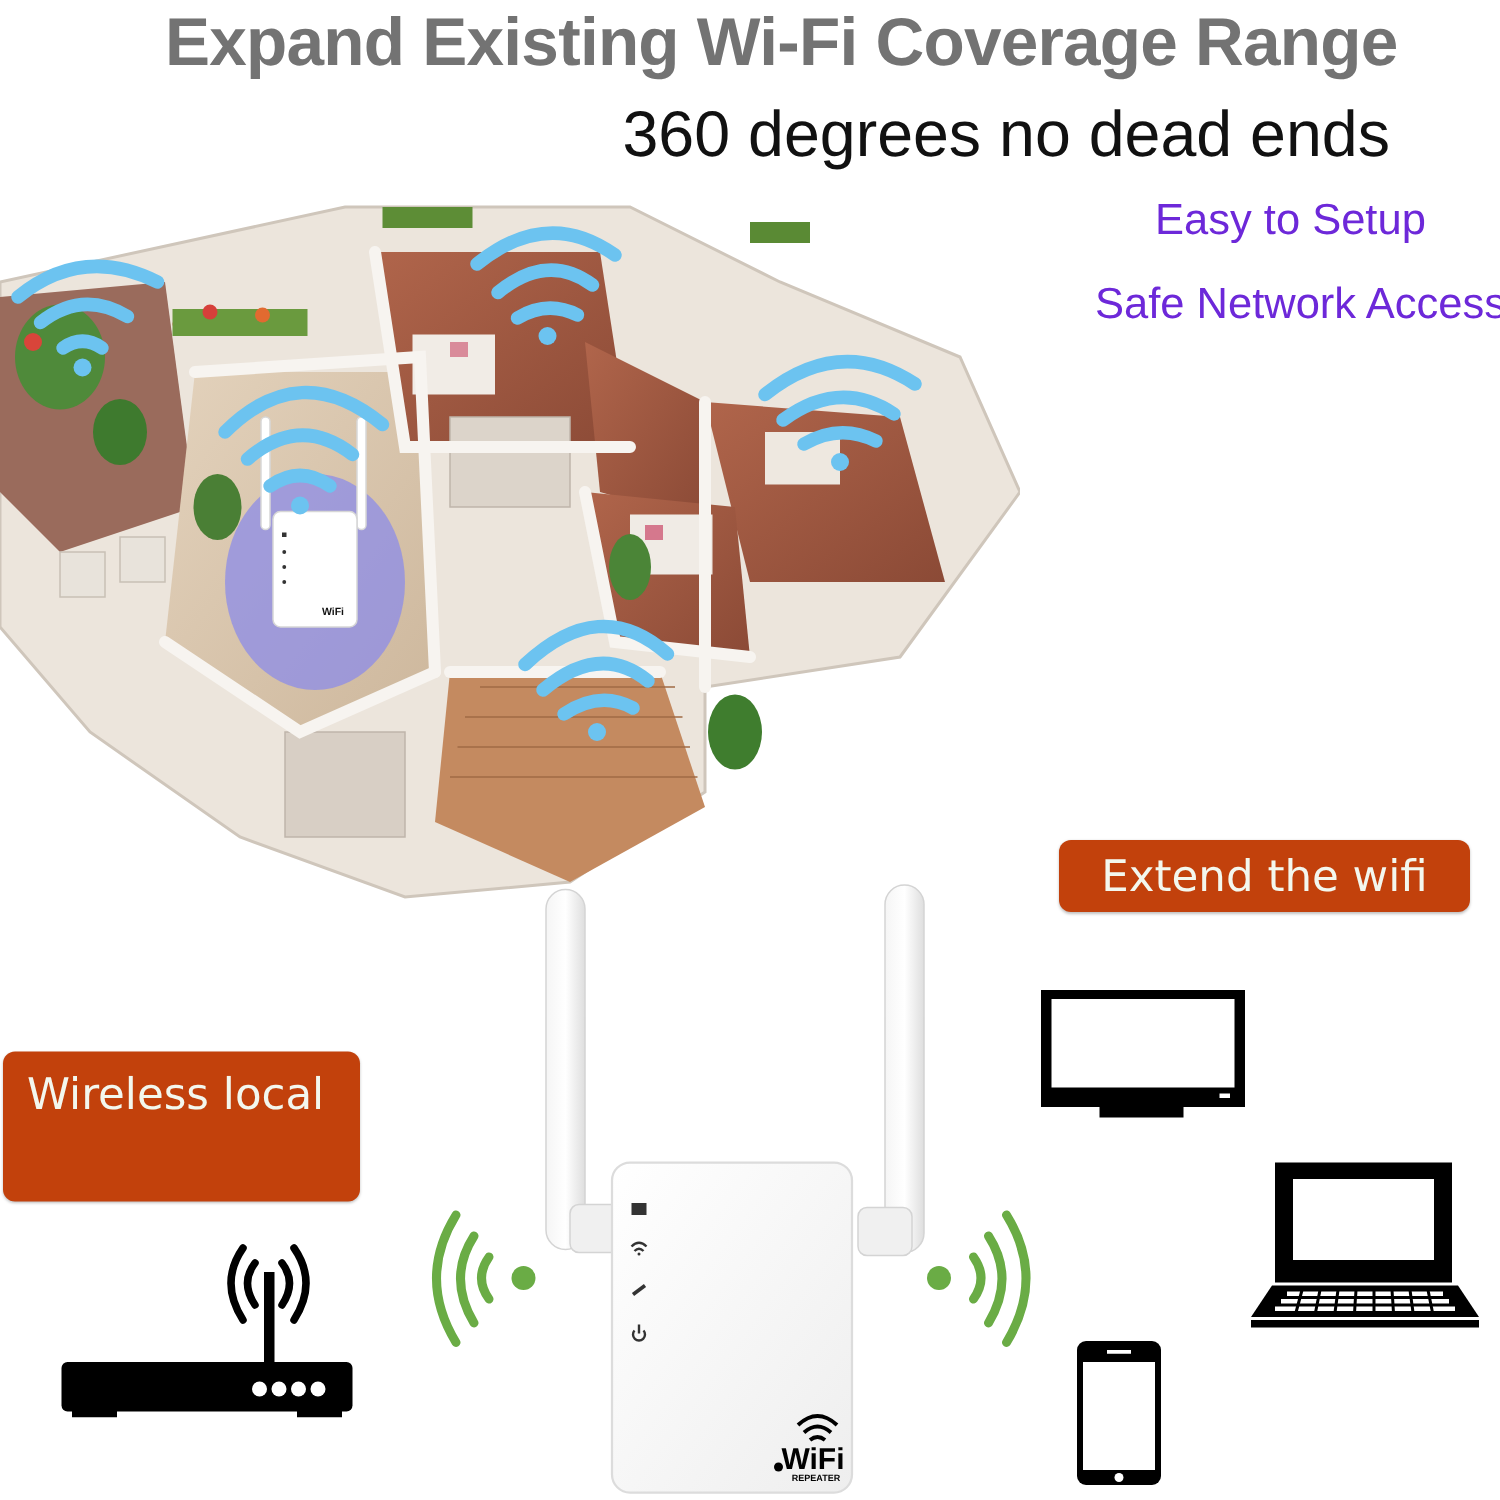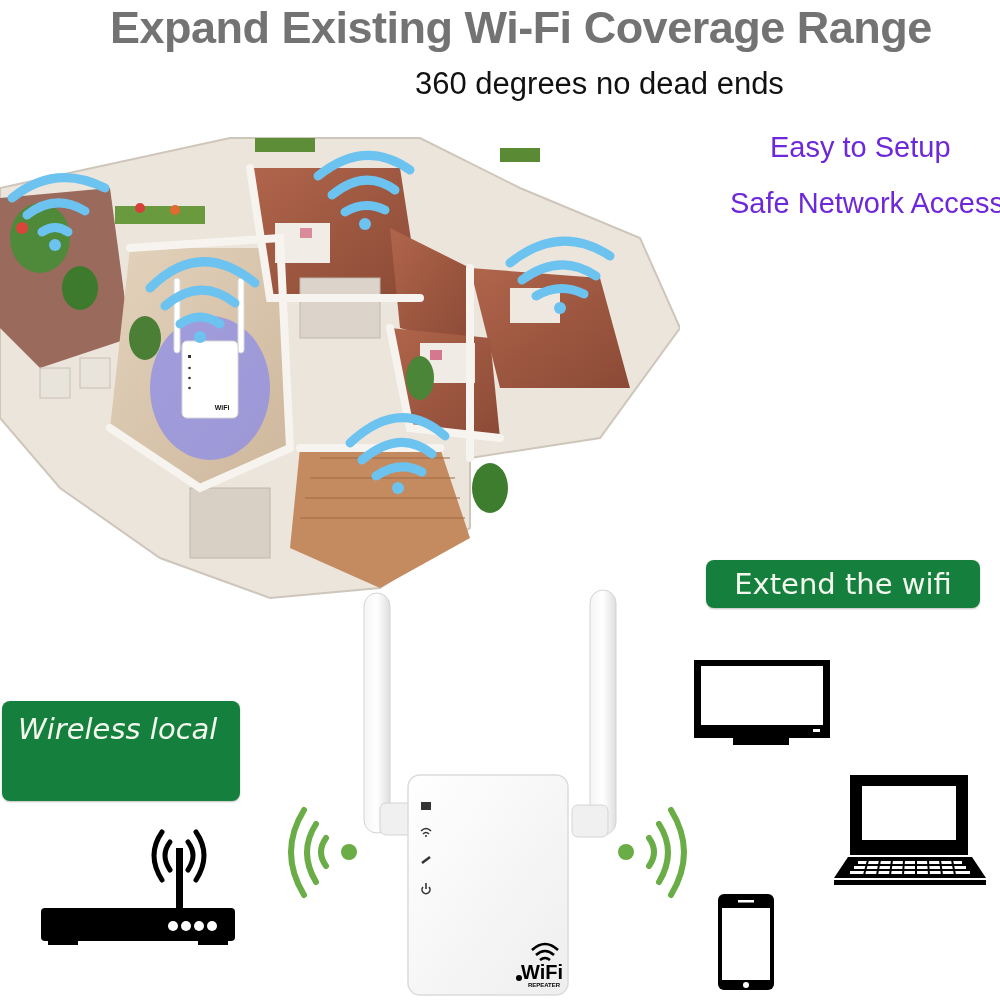--- a/index.html
+++ b/index.html
@@ -10,46 +10,46 @@
 
   
   .title {
     left: 110px; top: 2px; width: 890px;
     font-family: "Liberation Sans", sans-serif;
     font-weight: bold; font-size: 45px; letter-spacing: -0.5px;
     color: #737373; white-space: nowrap;
   }
   .subtitle {
     left: 415px; top: 66px;
-    font-size: 31px; color: #111111; white-space: nowrap;
+    font-size: 43px; color: #111111; white-space: nowrap;
   }
   .feature {
     font-size: 29px; color: #6d28d9; white-space: nowrap;
   }
   .feature-1 { left: 770px; top: 131px; }
   .feature-2 { left: 682px; top: 187px; margin-left: 48px; }
 
   
   .floorplan { left: 0; top: 128px; width: 680px; height: 490px; }
 
   
   .badge {
-    background: #15803d; color: #f3f7ee; border-radius: 8px;
+    background: #c2410c; color: #f3f7ee; border-radius: 8px;
     font-family: "DejaVu Sans", sans-serif;
     box-shadow: 0 1px 2px rgba(0,0,0,0.25);
   }
   .badge-extend {
     left: 706px; top: 560px; width: 274px; height: 48px;
     font-size: 29px; line-height: 48px; text-align: center;
   }
   .badge-wlan {
     left: 2px; top: 701px; width: 238px; height: 100px;
     font-size: 29px; line-height: 40px; padding: 8px 0 0 16px;
   }
-  .badge-wlan span { display: block; font-style: italic; }
+  .badge-wlan span { display: block; }
 
   
   .device { left: 350px; top: 585px; width: 290px; height: 415px; }
 
   
   .icon { position: absolute; }
   .router-icon { left: 38px; top: 820px; width: 200px; height: 125px; }
   .signal-left { left: 278px; top: 800px; width: 85px; height: 100px; }
   .signal-right { left: 612px; top: 800px; width: 85px; height: 100px; }
   .tv-icon { left: 692px; top: 658px; width: 140px; height: 93px; }

